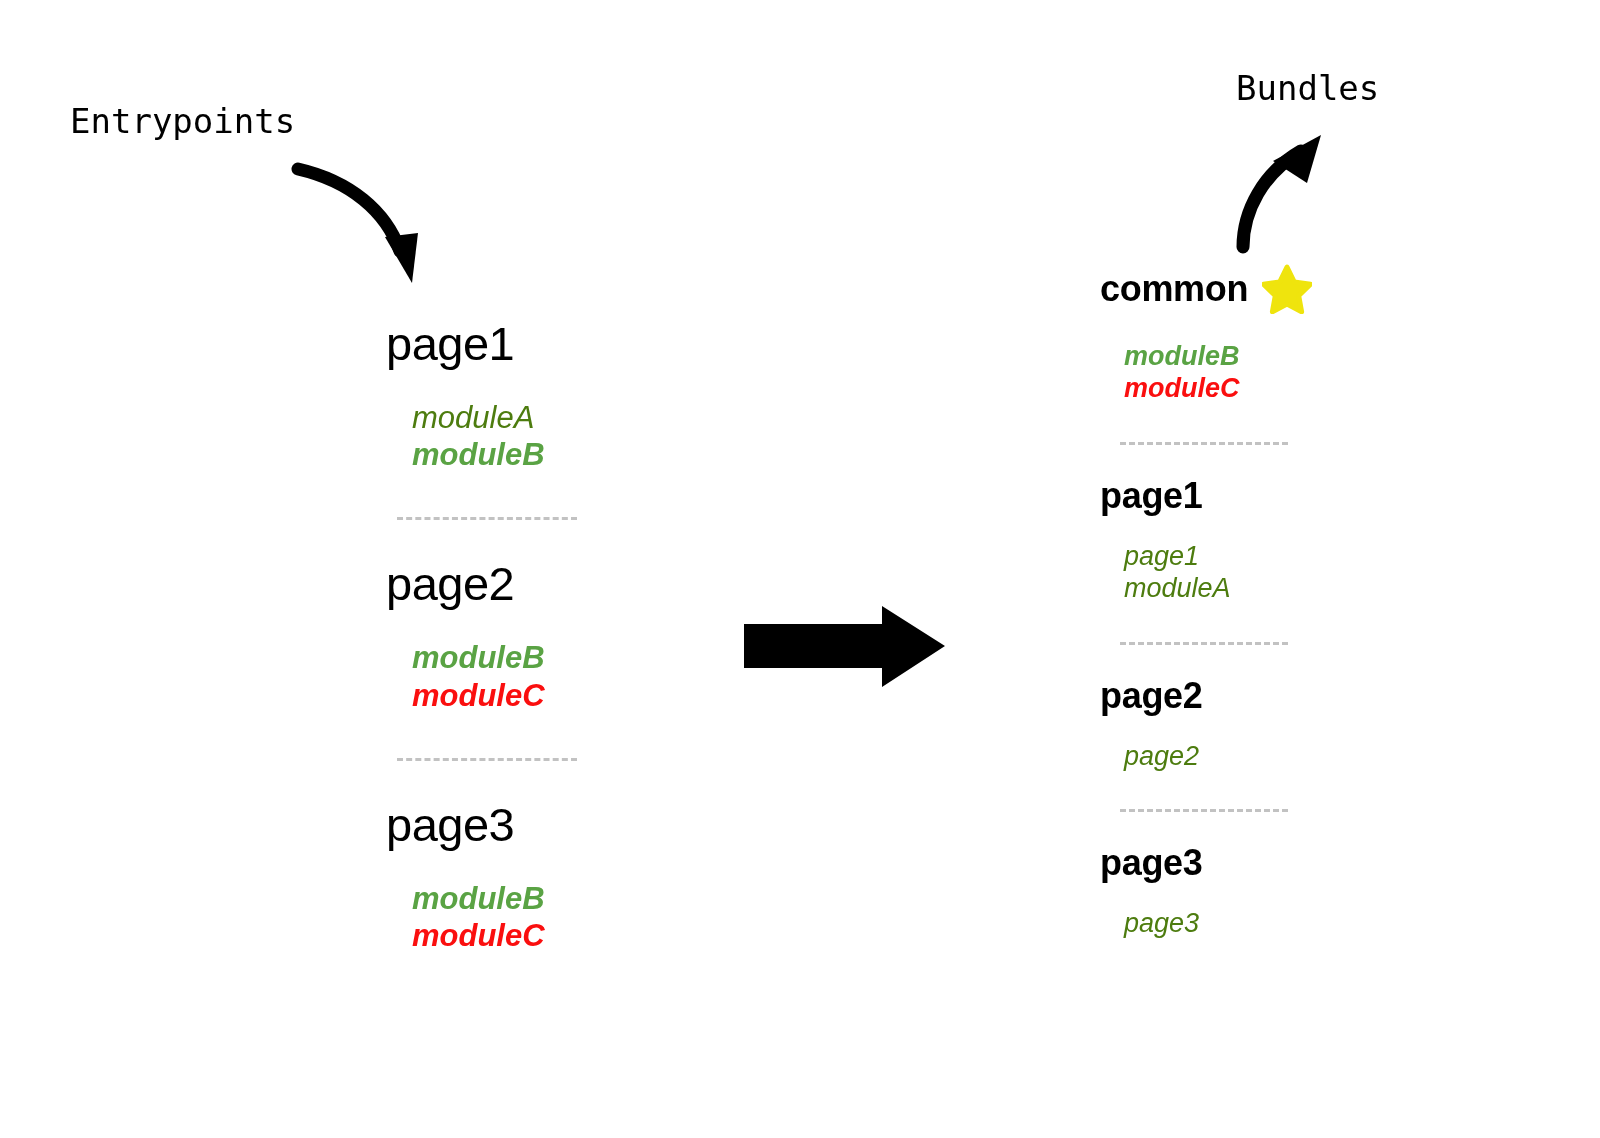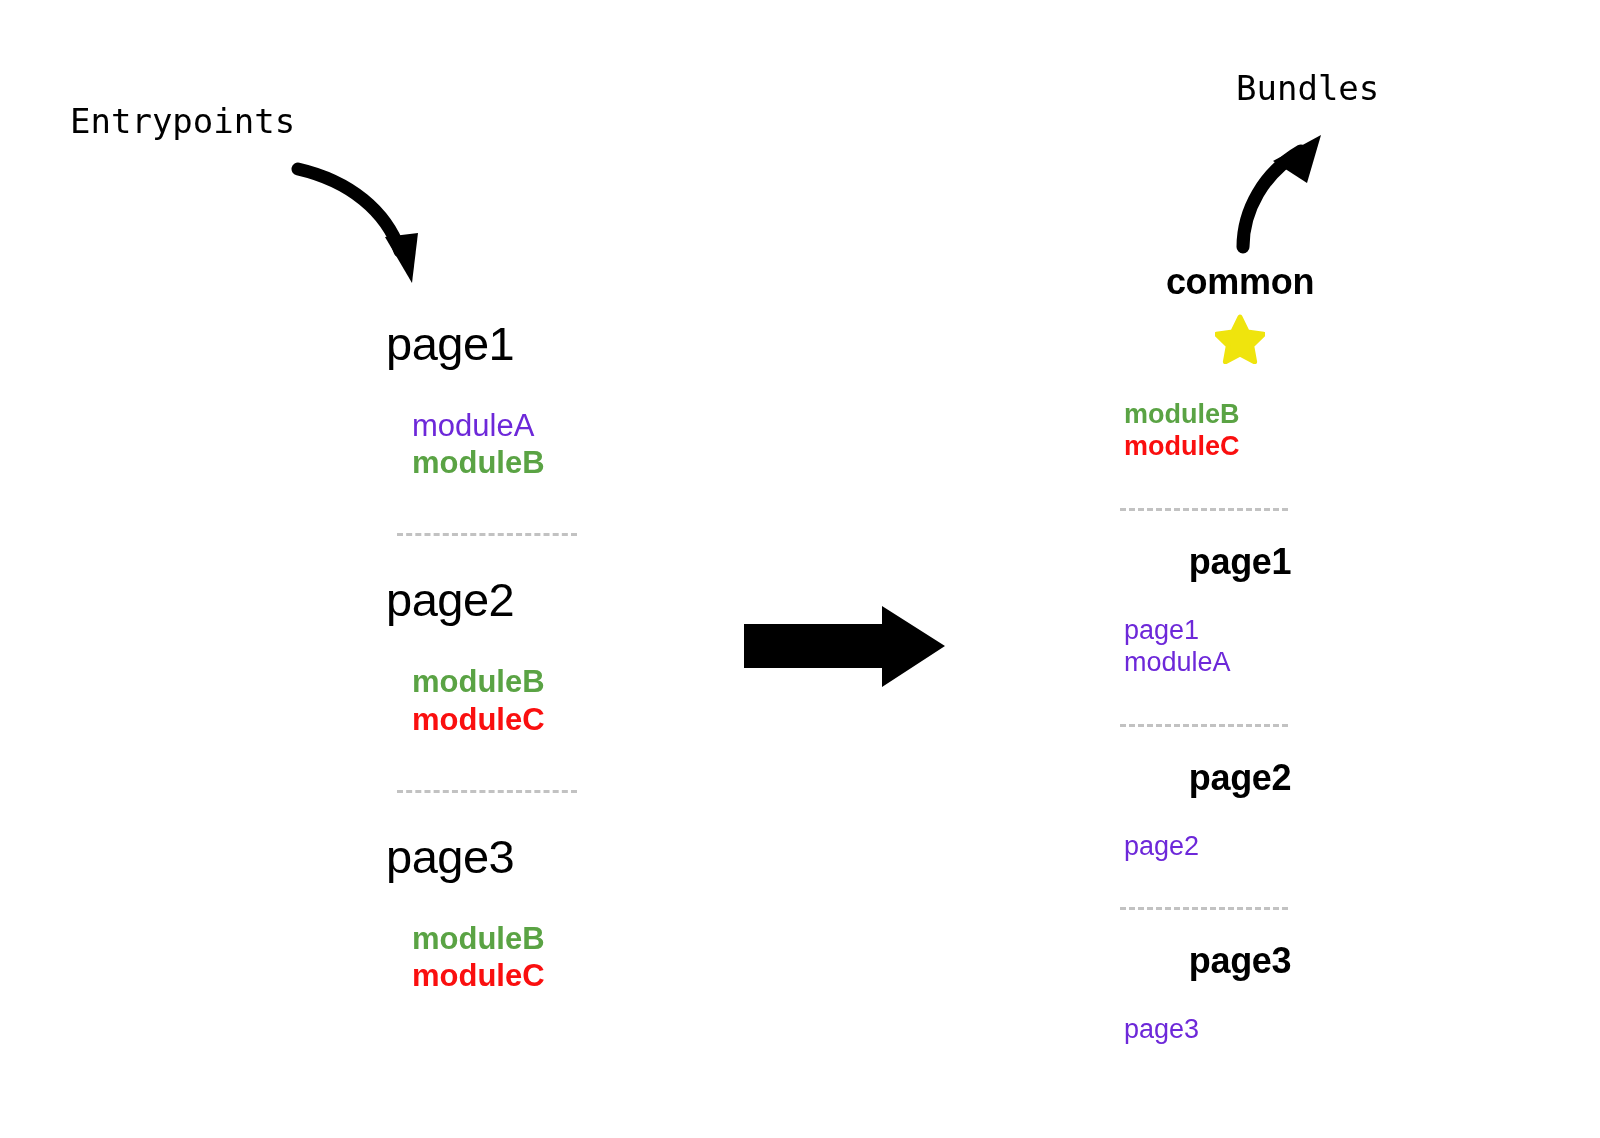--- a/index.html
+++ b/index.html
@@ -58,39 +58,39 @@
     font-weight: 400;
     letter-spacing: -0.5px;
   }
   #bundles-column .group-heading {
     font-size: 36px;
     font-weight: 700;
     letter-spacing: -0.3px;
     display: flex;
     align-items: center;
     gap: 14px;
-    flex-direction: column;
   }
 
   .item-list {
     list-style: none;
-    margin: 12px;
+    margin: 4px;
     padding: 0;
+    font-style: italic;
   }
   #entrypoints-column .item-list { margin-left: 26px; }
   #bundles-column .item-list     { margin-left: 24px; }
 
   .item {
     white-space: nowrap;
     line-height: 1.20;
   }
   #entrypoints-column .item { font-size: 31px; }
   #bundles-column .item     { font-size: 27px; }
 
-  .item.plain { color: #6d28d9; font-weight: 400; }
+  .item.plain { color: #4d7c0f; font-weight: 400; }
   .item.green { font-weight: 700; }
   .item.red   { font-weight: 700; }
 
   .separator {
     border: 0;
     border-top: 3px dashed #c2c2c2;
     margin: 0;
   }
   #entrypoints-column .separator { margin-left: 11px; width: 180px; }
   #bundles-column .separator     { margin-left: 20px; width: 168px; }

